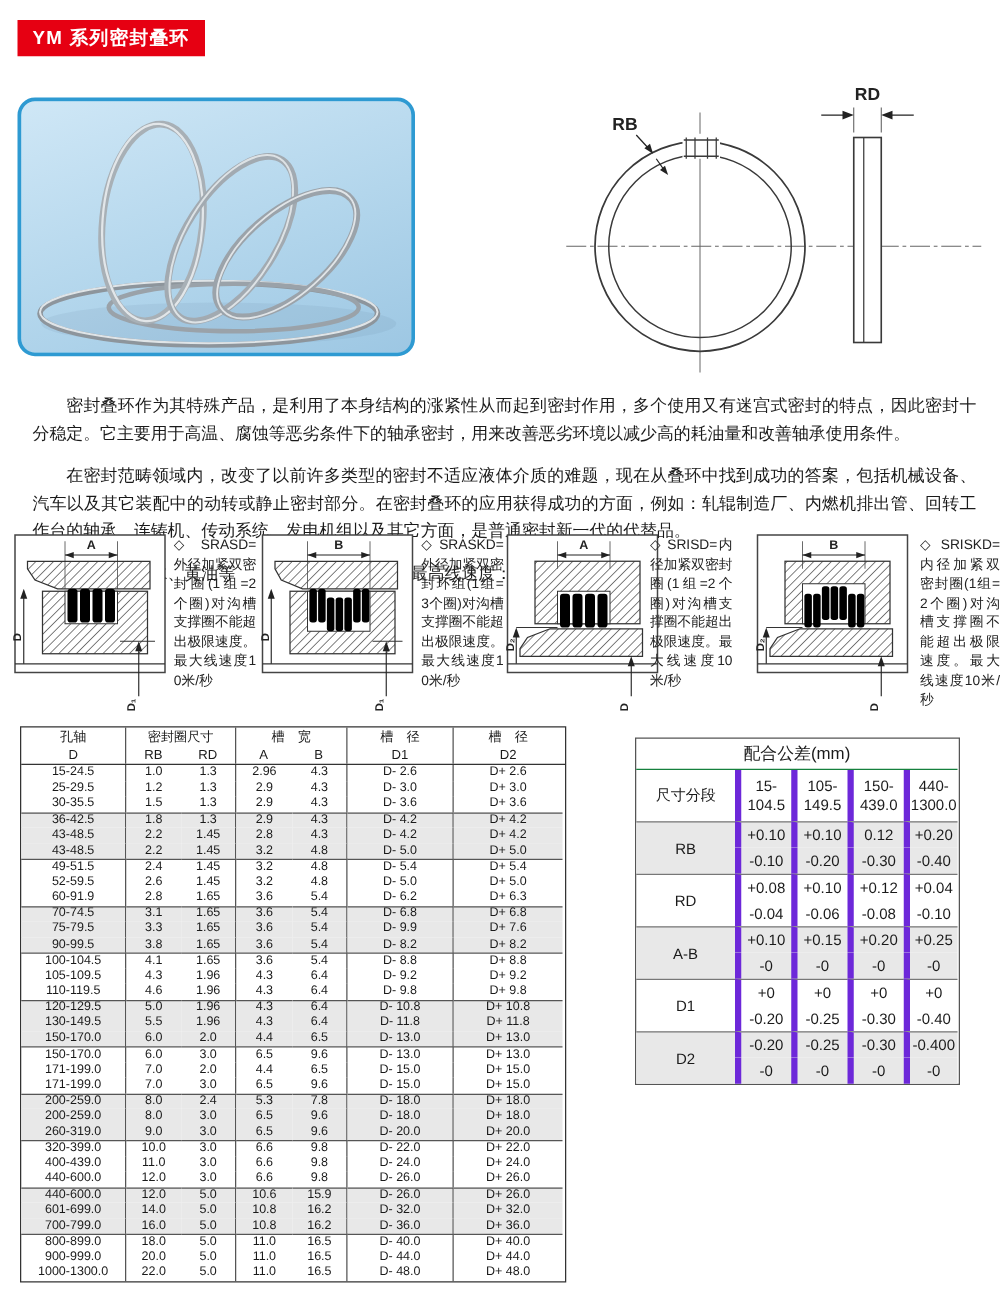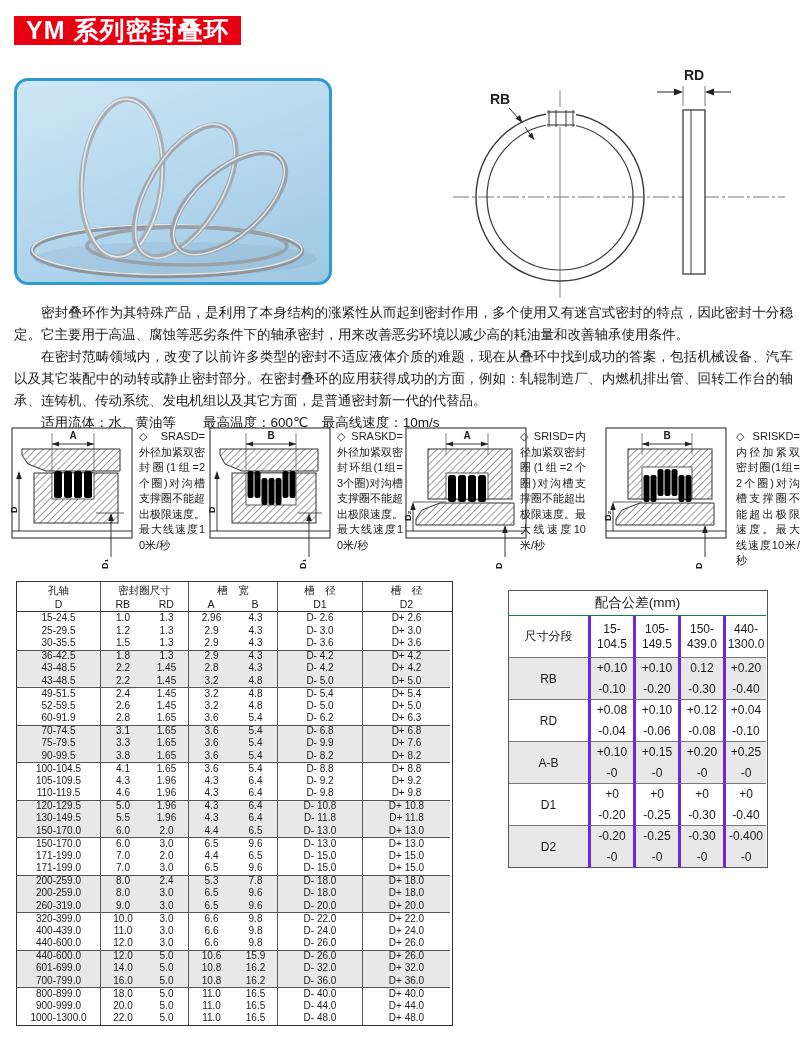--- a/index.html
+++ b/index.html
@@ -4,36 +4,36 @@
 <style>
   html,body{margin:0;padding:0;}
   body{
     width:803px;height:1052px;position:relative;background:#ffffff;
     font-family:"Liberation Sans","DejaVu Sans",sans-serif;color:#1a1a1a;
     overflow:hidden;
   }
   
   .header-bar{
     position:absolute;left:14px;top:16px;height:29px;background:#e60012;
-    color:#fff;font-weight:bold;font-size:25px;line-height:29px;
+    color:#fff;font-weight:bold;font-size:15px;line-height:29px;
     padding:0 12px;letter-spacing:1px;white-space:nowrap;
   }
   
   .photo{
     position:absolute;left:14px;top:78px;width:318px;height:207px;
     border:3px solid #2e9ad2;border-radius:14px;box-sizing:border-box;
     background:linear-gradient(160deg,#cfe7f6 0%,#b3d6ec 55%,#9dc7e3 100%);
     overflow:hidden;
   }
   .photo svg{display:block;}
   
   .drawing{position:absolute;left:425px;top:62px;width:378px;height:238px;}
   
   .intro{position:absolute;left:14px;top:302px;width:779px;font-size:13.5px;line-height:22px;text-align:justify;}
-  .intro p{margin:0;text-indent:2em;}
+  .intro p{margin:12px;text-indent:2em;font-family:Liberation Serif, serif;}
   .intro .specs{text-indent:2em;}
   
   .diag-box{position:absolute;top:425px;width:126px;height:145px;}
   #d1{left:10px}#d2{left:208px}#d3{left:404px}#d4{left:604px}
   .diag-note{
     position:absolute;top:429px;width:66px;font-size:11px;line-height:15.5px;
     text-align:justify;word-break:break-all;color:#222;
   }
   #n1{left:139px}#n2{left:337px}#n3{left:520px}#n4{left:736px;width:64px}
   
@@ -49,21 +49,21 @@
   .mtc.stripe{background:#e8e8e8;}
   .mtc.gsep{border-top:1px solid #555;}
   
   .tol{
     position:absolute;left:508px;top:590px;width:260px;border:1.5px solid #555;box-sizing:border-box;
     display:grid;grid-template-columns:79px 45px 45px 45px 43px;
     grid-template-rows:25px 41px repeat(10,21px);background:#fff;font-size:12px;
   }
   .tol-title{grid-column:1/-1;display:flex;align-items:center;justify-content:center;font-size:13.5px;border-bottom:1px solid #15803d;}
   .tolc{display:flex;align-items:center;justify-content:center;}
-  .tolc.bl{border-left:3px solid #6d28d9;}
+  .tolc.bl{border-left:5px solid #6d28d9;}
   .tolc.bt{border-top:1px solid #777;}
   .tolc.range{flex-direction:column;line-height:15px;}
   .tol-label{grid-row:span 2;}
   .tolc.shaded{background:#e8e8e8;}
 </style>
 </head>
 <body>
 
 <div class="header-bar">YM 系列密封叠环</div>
 

